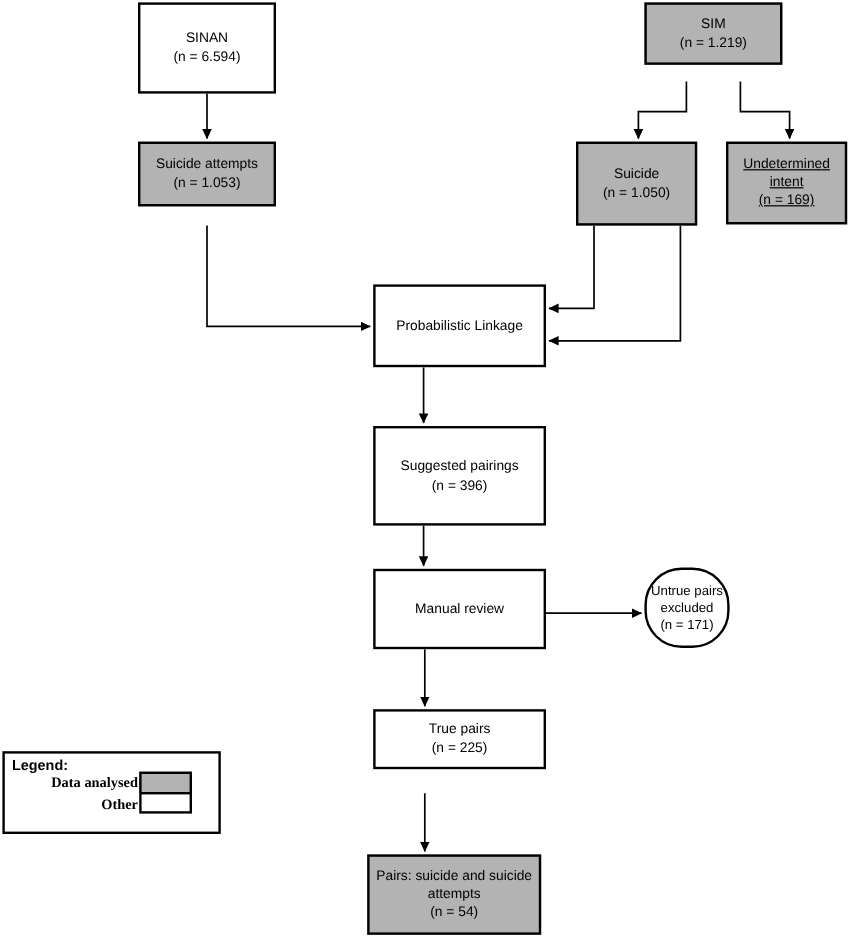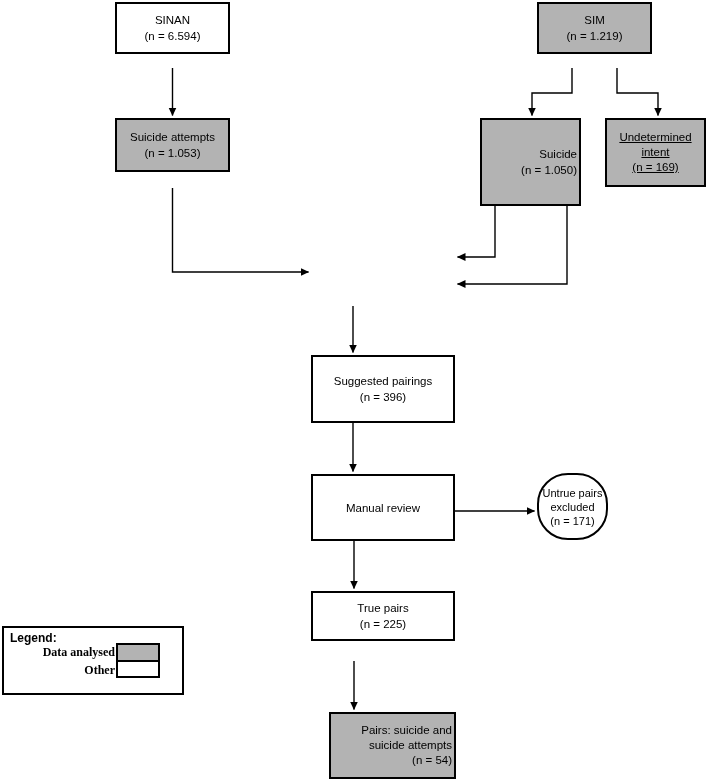--- a/index.html
+++ b/index.html
@@ -32,31 +32,31 @@
     align-items: center;
     justify-content: center;
     text-align: center;
     font-size: 11.5px;
     line-height: 16px;
     padding: 2px;
   }
   .node.analysed { background: var(--analysed-fill, #b3b3b3); }
   .node .lbl, .node .cnt { display: block; width: 100%; }
 
-  #n-sinan        { left:115px; top:2px;   width:115px; height:52px; }
+  #n-sinan        { left:115px; top:2px;   width:115px; height:76px; }
   #n-sim          { left:537px; top:2px;   width:115px; height:52px; }
   #n-attempts     { left:115px; top:118px; width:115px; height:54px; }
-  #n-suicide      { left:480px; top:118px; width:101px; height:88px;text-align:right; }
+  #n-suicide      { left:480px; top:118px; width:101px; height:70px; }
   #n-undetermined { left:605px; top:118px; width:101px; height:69px; line-height:15px;text-decoration:underline; }
   #n-linkage      { left:311px; top:237px; width:144px; height:69px; }
-  #n-suggested    { left:311px; top:355px; width:144px; height:68px; }
+  #n-suggested    { left:311px; top:355px; width:144px; height:83px; }
   #n-manual       { left:311px; top:474px; width:144px; height:67px; }
   #n-untrue      { left:537px; top:473px; width:71px;  height:67px; font-size:11px; line-height:14px; padding:1px;border-radius:31px; }
   #n-true         { left:311px; top:591px; width:144px; height:50px; }
-  #n-pairs        { left:329px; top:712px; width:127px; height:67px; line-height:15px;text-align:right; }
+  #n-pairs        { left:306px; top:712px; width:145px; height:67px; line-height:15px; }
 
   #legend {
     position: absolute;
     left: 2px; top: 626px;
     width: 182px; height: 69px;
     box-sizing: border-box;
     border: 2px solid #000;
     background: #ffffff;
     font-weight: bold;
     font-size: 12px;
@@ -119,20 +119,23 @@
   <div class="node analysed" id="n-suicide">
     <span class="lbl">Suicide</span>
     <span class="cnt">(n = 1.050)</span>
   </div>
 
   <div class="node analysed" id="n-undetermined">
     <span class="lbl">Undetermined intent</span>
     <span class="cnt">(n = 169)</span>
   </div>
 
+  <div class="node" id="n-linkage">
+    <span class="lbl">Probabilistic Linkage</span>
+  </div>
 
   <div class="node" id="n-suggested">
     <span class="lbl">Suggested pairings</span>
     <span class="cnt">(n = 396)</span>
   </div>
 
   <div class="node" id="n-manual">
     <span class="lbl">Manual review</span>
   </div>
 

